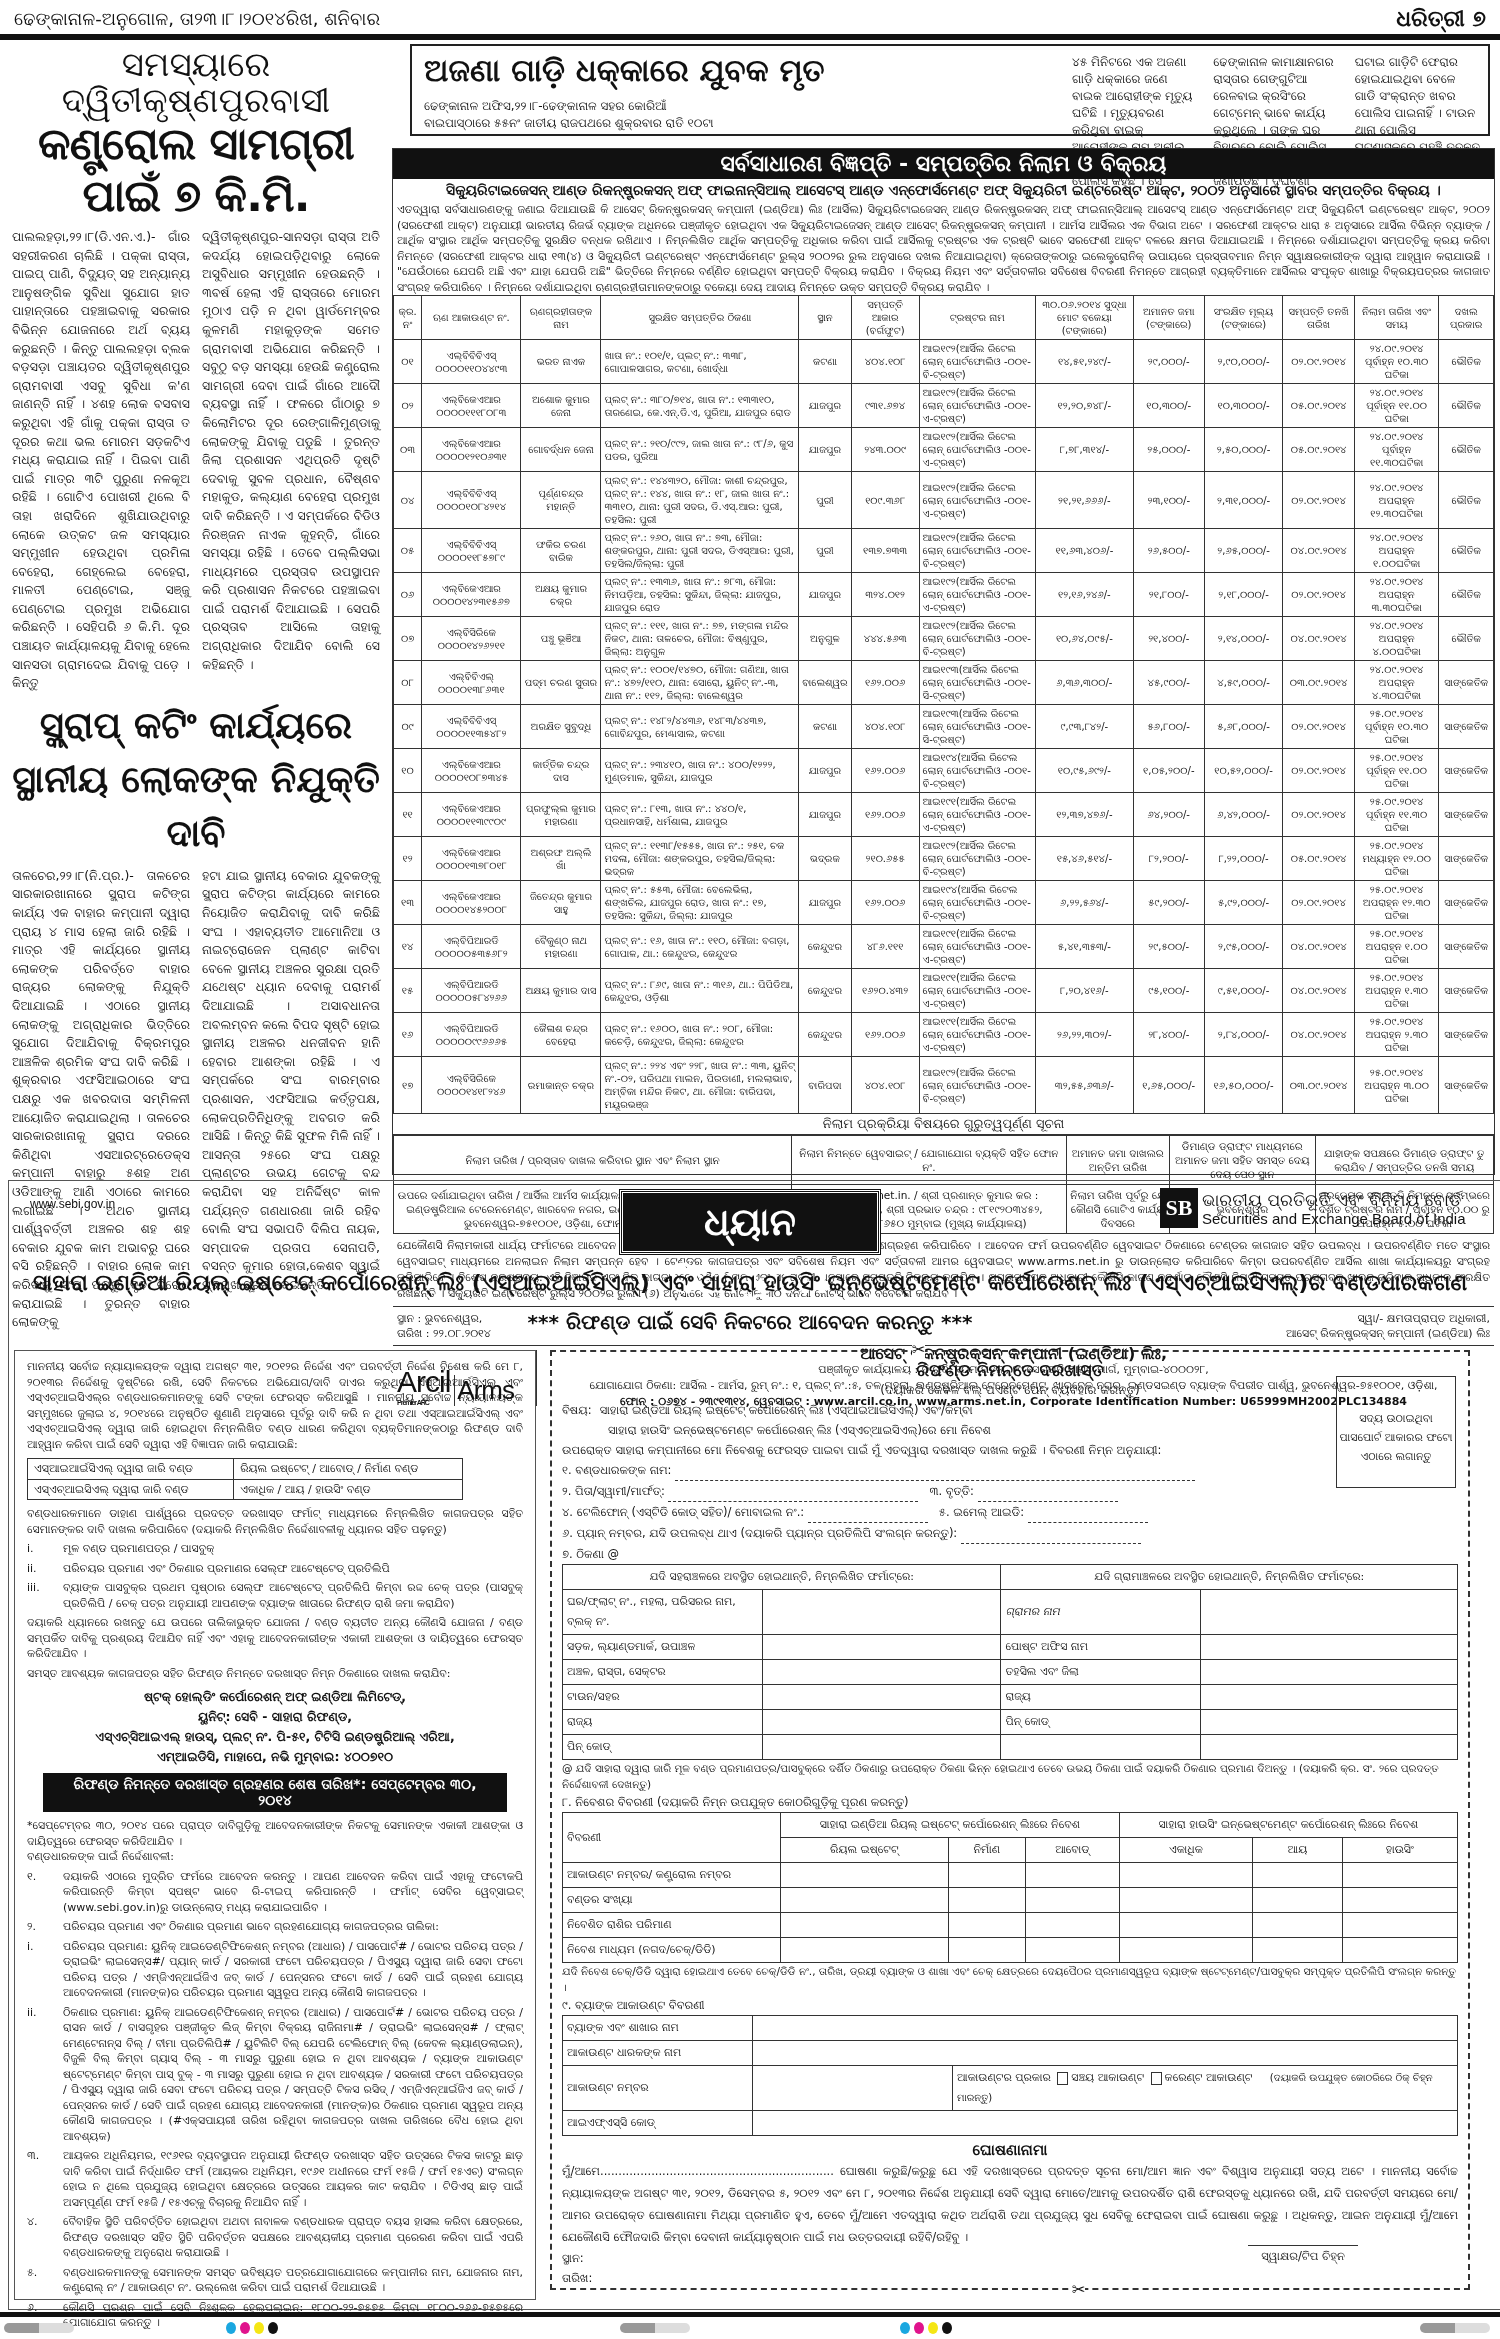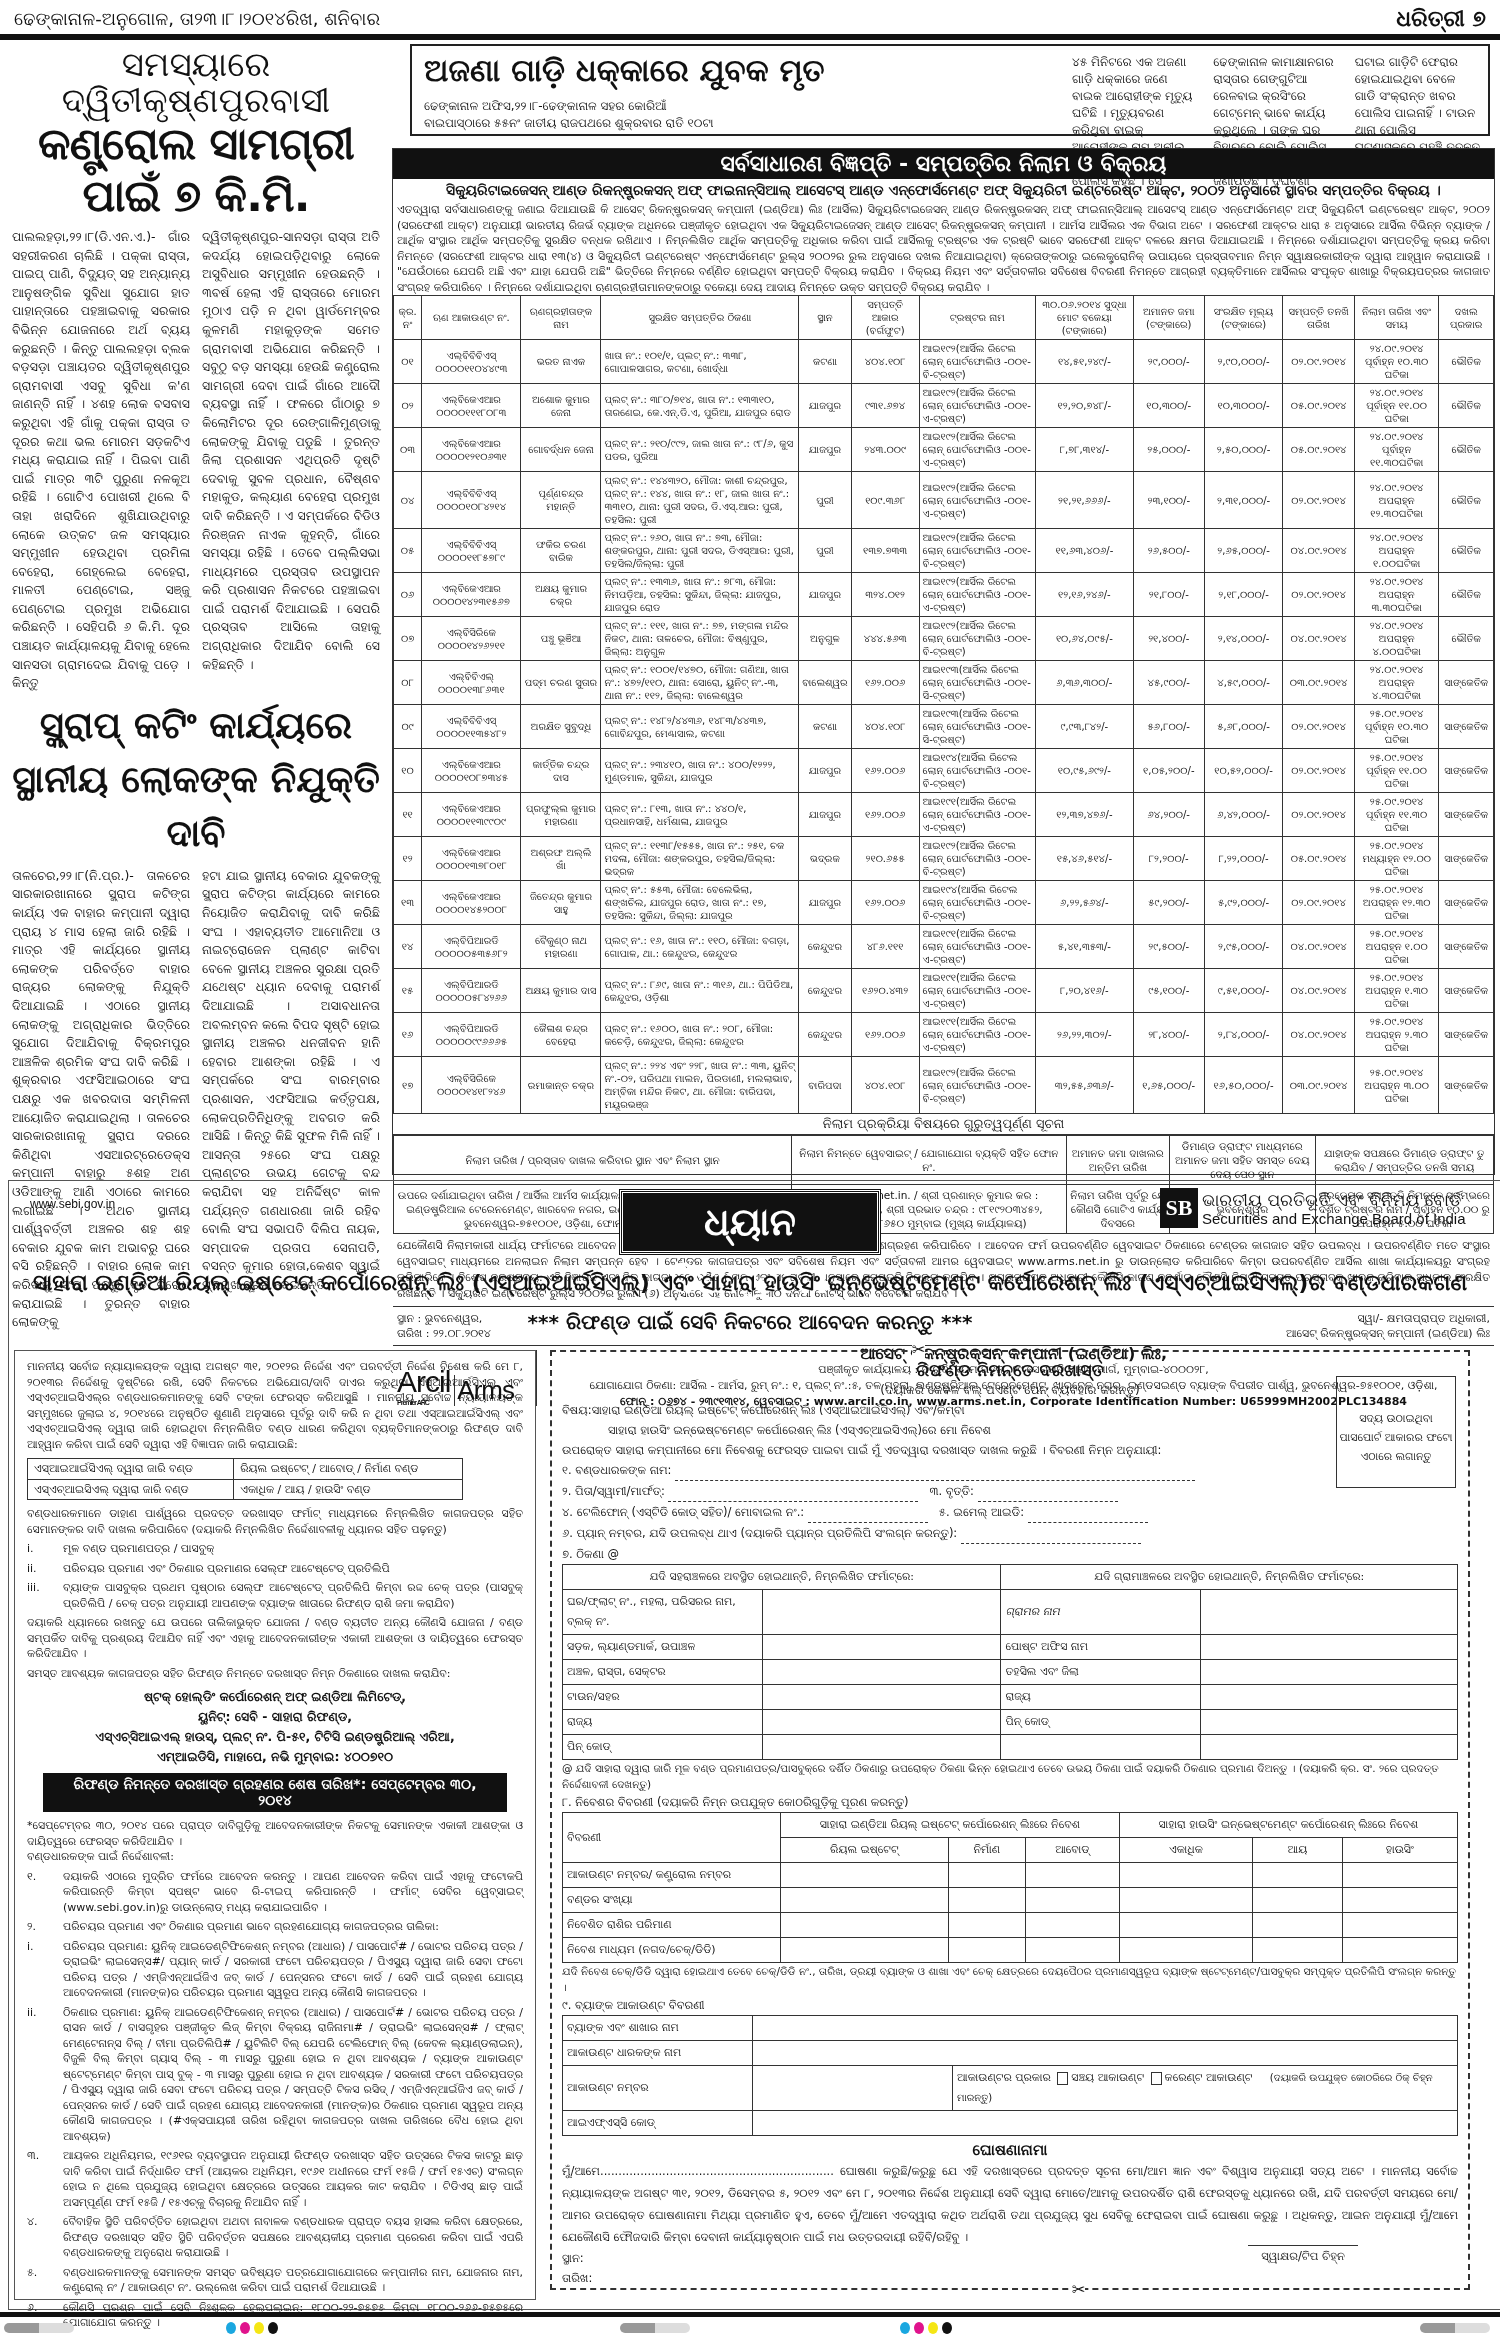--- a/index.html
+++ b/index.html
@@ -508,21 +508,21 @@
         <span class="n">୬.</span>
         <span>କୌଣସି ପ୍ରଶ୍ନ ପାଇଁ ସେବି ନିଃଶୁଳ୍କ ହେଲ୍ପଲାଇନ୍: ୧୮୦୦-୨୨-୭୫୭୫ କିମ୍ବା ୧୮୦୦-୨୬୬-୭୫୭୫ରେ ଯୋଗାଯୋଗ କରନ୍ତୁ ।</span>
       </div>
     </div>
 </div>
 
 <div class="abs form">
   <div class="ft">ରିଫଣ୍ଡ ନିମନ୍ତେ ଦରଖାସ୍ତ</div>
   <div class="fs">(ଦୟାକରି କେବଳ ବଲ୍ ପଏଣ୍ଟ ପେନ୍ ବ୍ୟବହାର କରନ୍ତୁ)</div>
   <div class="photo">ସଦ୍ୟ ଉଠାଇଥିବା ପାସପୋର୍ଟ ଆକାରର ଫଟୋ ଏଠାରେ ଲଗାନ୍ତୁ</div>
-  <div style="display:flex;gap:0">
+  <div style="display:flex;gap:8px">
       <span>ବିଷୟ:</span>
       <span>ସାହାରା ଇଣ୍ଡିଆ ରିୟଲ୍ ଇଷ୍ଟେଟ୍ କର୍ପୋରେଶନ୍ ଲିଃ (ଏସ୍ଆଇଆର୍ଇସିଏଲ୍) ଏବଂ/କିମ୍ବା</span>
     </div>
   <div style="padding-left:46px">ସାହାରା ହାଉସିଂ ଇନ୍ଭେଷ୍ଟମେଣ୍ଟ କର୍ପୋରେଶନ୍ ଲିଃ (ଏସ୍ଏଚ୍ଆଇସିଏଲ୍)ରେ ମୋ ନିବେଶ</div>
   <div>ଉପରୋକ୍ତ ସାହାରା କମ୍ପାନୀରେ ମୋ ନିବେଶକୁ ଫେରସ୍ତ ପାଇବା ପାଇଁ ମୁଁ ଏତଦ୍ୱାରା ଦରଖାସ୍ତ ଦାଖଲ କରୁଛି । ବିବରଣୀ ନିମ୍ନ ଅନୁଯାୟୀ:</div>
   <div><span>୧. ବଣ୍ଡଧାରକଙ୍କ ନାମ:</span> <span class="fl" style="width:520px">&nbsp;</span></div>
   <div><span>୨. ପିତା/ସ୍ୱାମୀ/ମାର୍ଫତ୍:</span> <span class="fl" style="width:250px">&nbsp;</span> &nbsp; <span>୩. ବୃତ୍ତି:</span> <span class="fl" style="width:140px">&nbsp;</span></div>
   <div><span>୪. ଟେଲିଫୋନ୍ (ଏସ୍ଟିଡି କୋଡ୍ ସହିତ)/ ମୋବାଇଲ ନଂ.:</span> <span class="fl" style="width:120px">&nbsp;</span> &nbsp; <span>୫. ଇମେଲ୍ ଆଇଡି:</span> <span class="fl" style="width:120px">&nbsp;</span></div>
   <div><span>୬. ପ୍ୟାନ୍ ନମ୍ବର, ଯଦି ଉପଲବ୍ଧ ଥାଏ (ଦୟାକରି ପ୍ୟାନ୍ର ପ୍ରତିଲିପି ସଂଲଗ୍ନ କରନ୍ତୁ):</span> <span class="fl" style="width:180px">&nbsp;</span></div>
   <div>୭. ଠିକଣା @</div>

